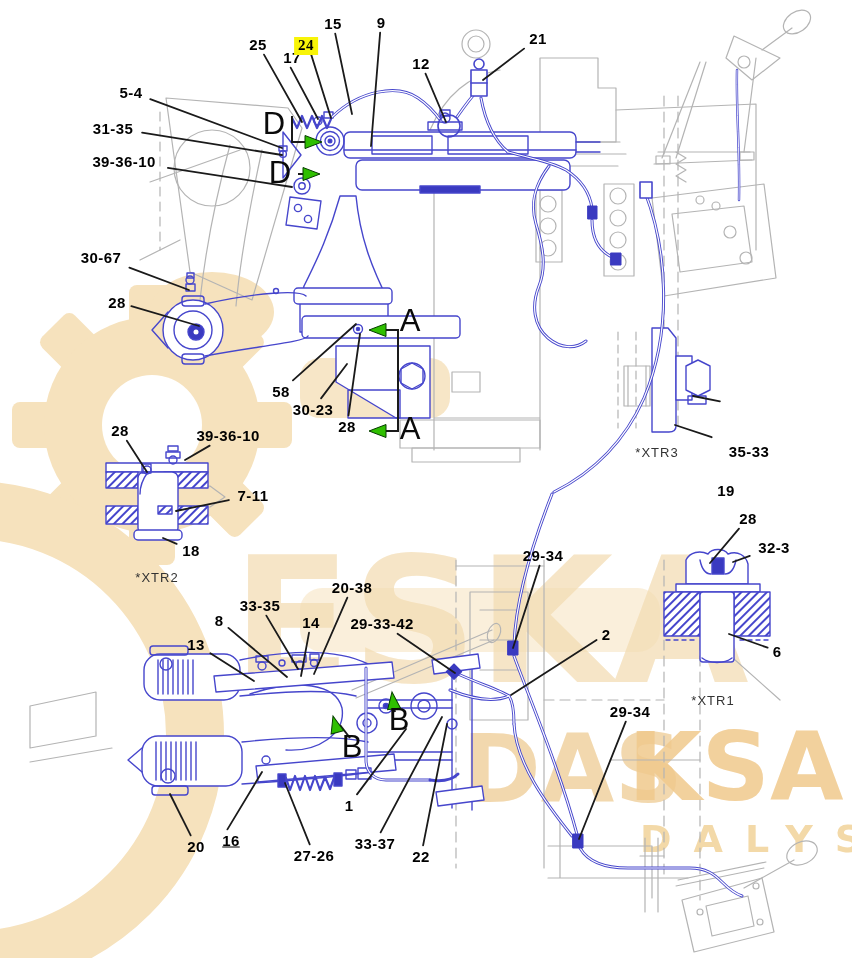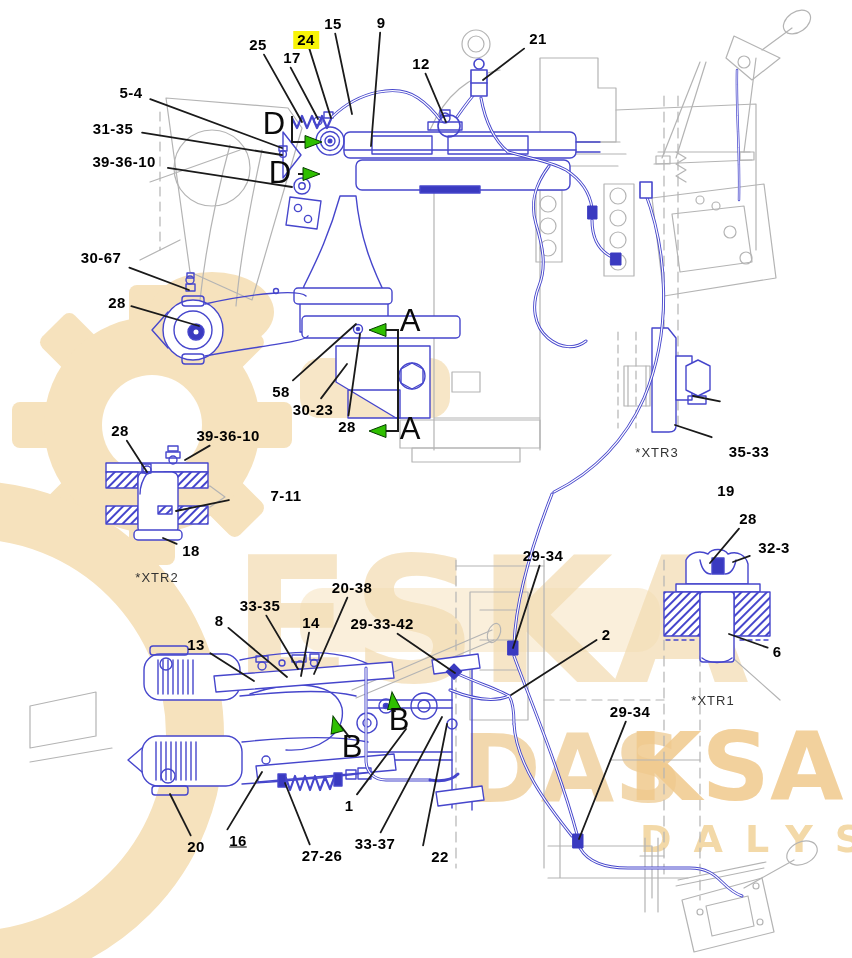--- a/index.html
+++ b/index.html
@@ -371,54 +371,54 @@
         <polygon points="0,0 -17,6.5 -17,-6.5" fill="#2fbf00" stroke="#063d00" stroke-width="1" transform="translate(369,330) rotate(180)"></polygon>
         <polygon points="0,0 -17,6.5 -17,-6.5" fill="#2fbf00" stroke="#063d00" stroke-width="1" transform="translate(369,431) rotate(180)"></polygon>
         <polygon points="0,0 -17,6.5 -17,-6.5" fill="#2fbf00" stroke="#063d00" stroke-width="1" transform="translate(392,692) rotate(-97)"></polygon>
         <polygon points="0,0 -17,6.5 -17,-6.5" fill="#2fbf00" stroke="#063d00" stroke-width="1" transform="translate(333,716) rotate(-105)"></polygon>
       </g>
   </svg>
 
   <div id="labels">
       <div class="label" style="left: 258px; top: 44px;">25</div>
       <div class="label" style="left: 285px; top: 57px; margin-left: 7px;">17</div>
-      <div class="label hl" style="left: 306px; top: 40px;">24</div>
+      <div class="label hl" style="left: 306px; top: 46px; font-family: Liberation Serif, serif;">24</div>
       <div class="label" style="left: 333px; top: 23px;">15</div>
       <div class="label" style="left: 381px; top: 22px;">9</div>
       <div class="label" style="left: 421px; top: 63px; text-align: center;">12</div>
       <div class="label" style="left: 538px; top: 38px;">21</div>
       <div class="label" style="left: 131px; top: 92px;">5-4</div>
       <div class="label" style="left: 113px; top: 128px;">31-35</div>
       <div class="label" style="left: 124px; top: 161px;">39-36-10</div>
       <div class="label" style="left: 101px; top: 257px;">30-67</div>
       <div class="label" style="left: 117px; top: 302px;">28</div>
       <div class="label" style="left: 281px; top: 391px;">58</div>
       <div class="label" style="left: 313px; top: 409px;">30-23</div>
       <div class="label" style="left: 347px; top: 426px;">28</div>
       <div class="label" style="left: 749px; top: 407px; margin-top: 44px;">35-33</div>
       <div class="label" style="left: 726px; top: 442px; margin-top: 48px;">19</div>
       <div class="label" style="left: 120px; top: 430px;">28</div>
       <div class="label" style="left: 228px; top: 435px;">39-36-10</div>
-      <div class="label" style="left: 253px; top: 495px; margin-left: 33px;">7-11</div>
+      <div class="label" style="left: 253px; top: 495px;">7-11</div>
       <div class="label" style="left: 191px; top: 550px;">18</div>
       <div class="label" style="left: 196px; top: 644px;">13</div>
       <div class="label" style="left: 219px; top: 620px;">8</div>
       <div class="label" style="left: 260px; top: 605px;">33-35</div>
       <div class="label" style="left: 311px; top: 622px;">14</div>
       <div class="label" style="left: 352px; top: 587px;">20-38</div>
       <div class="label" style="left: 382px; top: 623px;">29-33-42</div>
       <div class="label" style="left: 543px; top: 555px;">29-34</div>
       <div class="label" style="left: 606px; top: 634px;">2</div>
       <div class="label" style="left: 630px; top: 711px;">29-34</div>
       <div class="label" style="left: 196px; top: 846px;">20</div>
-      <div class="label" style="left: 238px; top: 840px; text-decoration: underline;">16</div>
-      <div class="label" style="left: 314px; top: 855px; margin-left: 8px;">27-26</div>
+      <div class="label" style="left: 231px; top: 840px; text-decoration: underline;">16</div>
+      <div class="label" style="left: 314px; top: 855px;">27-26</div>
       <div class="label" style="left: 349px; top: 805px;">1</div>
       <div class="label" style="left: 375px; top: 843px;">33-37</div>
-      <div class="label" style="left: 421px; top: 856px; margin-left: 19px;">22</div>
+      <div class="label" style="left: 421px; top: 856px;">22</div>
       <div class="label" style="left: 748px; top: 518px;">28</div>
       <div class="label" style="left: 774px; top: 547px;">32-3</div>
       <div class="label" style="left: 777px; top: 651px;">6</div>
       <div class="marker" style="left: 274px; top: 124px;">D</div>
       <div class="marker" style="left: 280px; top: 173px;">D</div>
       <div class="marker" style="left: 410px; top: 321px;">A</div>
       <div class="marker" style="left: 410px; top: 429px;">A</div>
       <div class="marker" style="left: 399px; top: 720px;">B</div>
       <div class="marker" style="left: 352px; top: 747px;">B</div>
       <div class="detail" style="left: 657px; top: 452px;">*XTR3</div>

